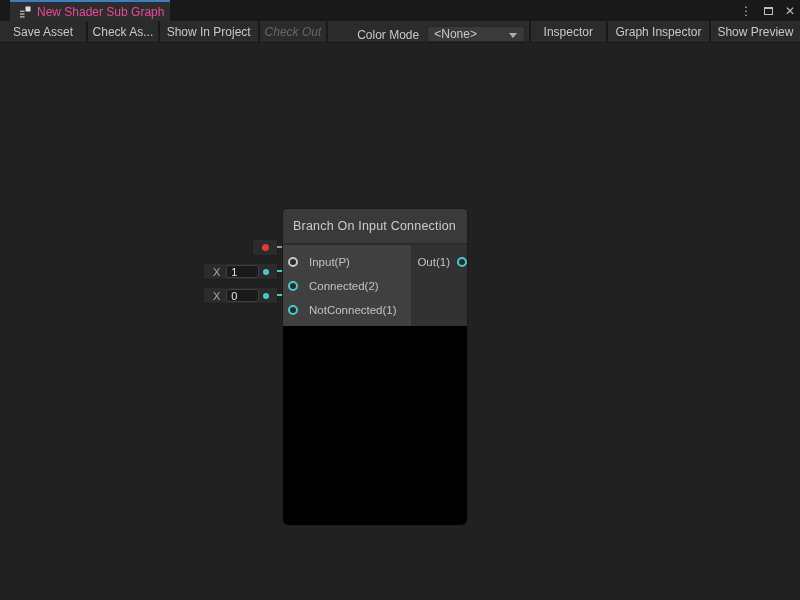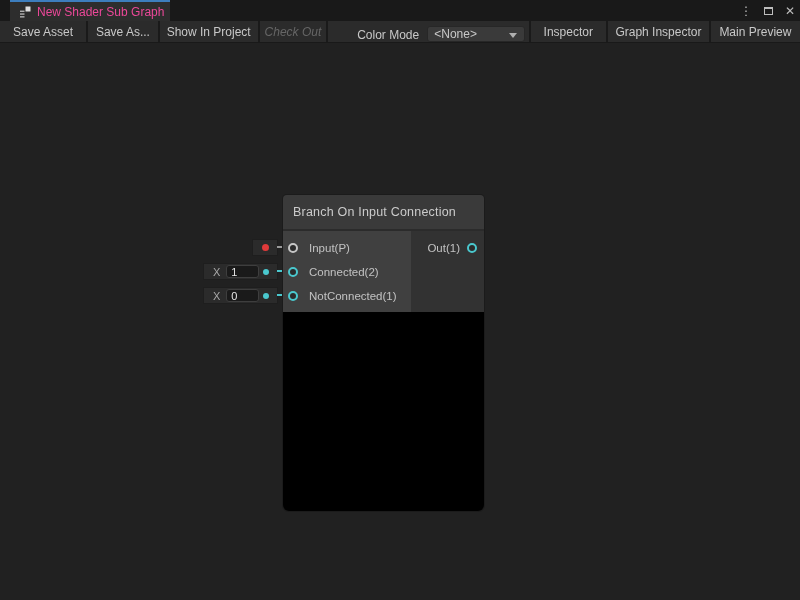--- a/index.html
+++ b/index.html
@@ -32,31 +32,31 @@
     border-radius:3px;display:flex;align-items:center;box-sizing:border-box;
     padding:0 6px;color:#C8C8C8;position:relative;}
   .caret{position:absolute;right:7px;top:6px;width:0;height:0;
     border-left:4px solid transparent;border-right:4px solid transparent;
     border-top:5px solid #AFAFAF;}
 
   
   .canvas{position:absolute;top:43px;left:0;width:800px;height:557px;background:#212121;}
 
   
-  .node{position:absolute;left:283px;top:152px;width:201px;
+  .node{position:absolute;left:283px;top:166px;width:184px;
     box-shadow:0 0 0 1px #1B1B1B;border-radius:4px 4px 6px 6px;}
   .node-header{height:36px;background:#3A3A3A;border-bottom:2px solid #2B2B2B;
     border-radius:4px 4px 0 0;display:flex;align-items:center;padding-left:10px;
     box-sizing:border-box;font-size:12.5px;color:#CBCBCB;letter-spacing:.2px;}
   .node-body{display:flex;height:81px;text-align:right;}
   .col-in{width:128px;background:#404040;box-sizing:border-box;padding-top:5px;}
   .col-out{flex:1;background:#323232;box-sizing:border-box;padding-top:5px;}
   .port-row{height:24px;display:flex;align-items:center;}
   .out-row{height:24px;display:flex;align-items:center;justify-content:flex-end;
-    padding-right:7px;}
+    }
   .port-ring{width:6px;height:6px;border:2px solid #4AC8CE;border-radius:50%;
     background:#2B2B2B;flex:none;}
   .ring-gray{border-color:#C6C6C6;}
   .col-in .port-ring{margin-left:5px;}
   .out-row .port-ring{margin-left:7px;}
   .port-label{margin-left:11px;font-size:11.5px;color:#C2C2C2;white-space:nowrap;}
   .out-label{font-size:11.5px;color:#C2C2C2;}
   .preview{height:199px;background:#000000;border-radius:0 0 6px 6px;}
 
   
@@ -99,39 +99,39 @@
     <div class="win-controls">
       <span class="wc">⋮</span>
       <span class="wc-max"></span>
       <span class="wc">✕</span>
     </div>
   </div>
 
   <div class="toolbar">
     <div class="tbtn" style="width:88px">Save Asset</div>
     <div class="sep"></div>
-    <div class="tbtn" style="width:71px">Save As...</div>
+    <div class="tbtn" style="width:71px">Check As...</div>
     <div class="sep"></div>
     <div class="tbtn" style="width:100px">Show In Project</div>
     <div class="sep"></div>
     <div class="tbtn dim" style="width:68px">Check Out</div>
     <div class="sep"></div>
     <div class="colormode-seg" style="width:204px">
       <span>Color Mode</span>
       <div class="dropdown">
         <span>&lt;None&gt;</span>
         <span class="caret"></span>
       </div>
     </div>
     <div class="sep"></div>
     <div class="tbtn" style="width:77px">Inspector</div>
     <div class="sep"></div>
     <div class="tbtn" style="width:103px">Graph Inspector</div>
     <div class="sep"></div>
-    <div class="tbtn" style="width:91px">Main Preview</div>
+    <div class="tbtn" style="width:91px">Show Preview</div>
   </div>
 
   <div class="canvas">
 
     <div class="widget w-red">
       <span class="dot-red"></span>
     </div>
 
     <div class="widget w-x1">
       <span class="x-label">X</span>

